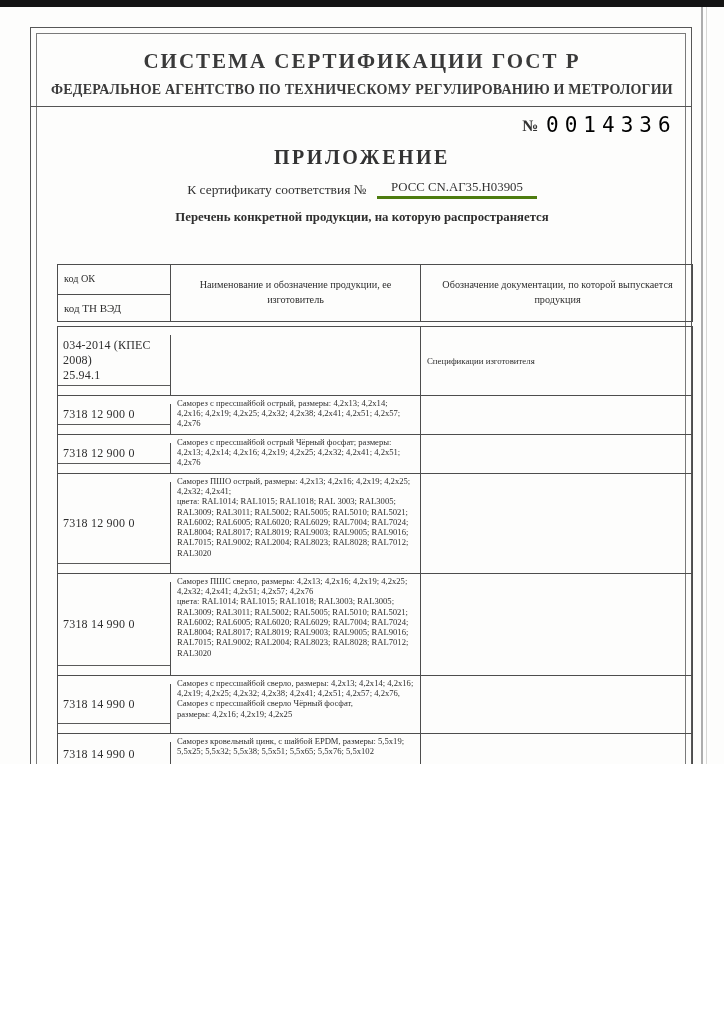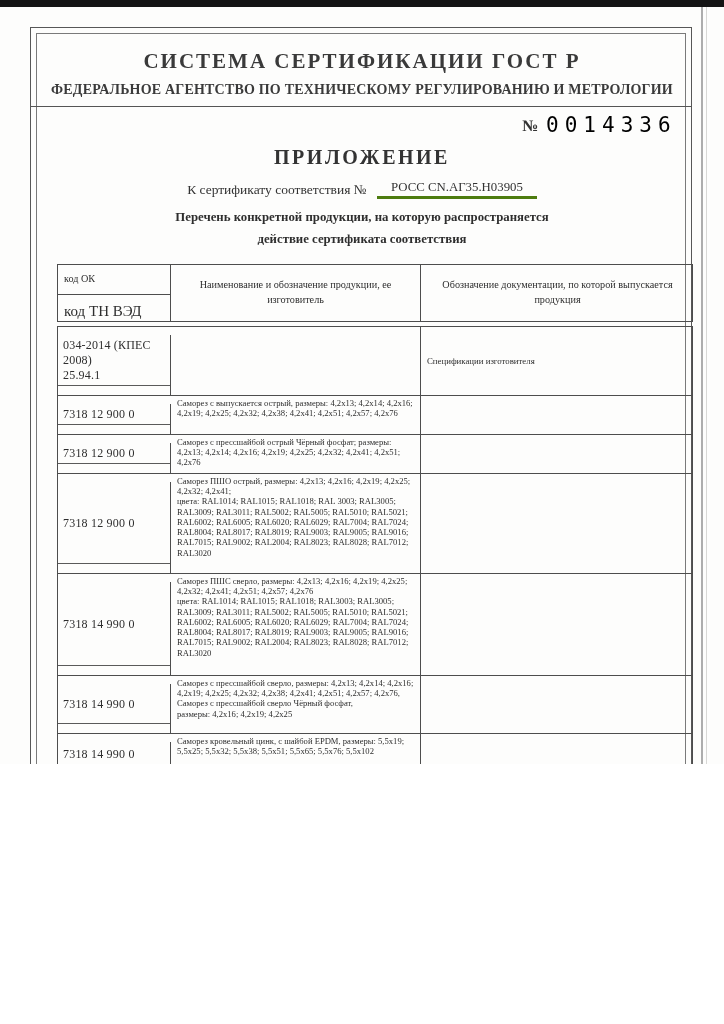--- a/index.html
+++ b/index.html
@@ -49,21 +49,21 @@
   .thead { border:1.2px solid #4d4d4d; height:58px; }
   .tbody { border:1.2px solid #4d4d4d; margin-top:4px; }
   .tr + .tr { border-top:1px solid #4d4d4d; }
   .td, .hc { border-right:1px solid #4d4d4d; }
   .td:last-child, .hc:last-child { border-right:none; }
 
   .hc  { font-size:10.2px; display:flex; align-items:center; justify-content:center;
          text-align:center; line-height:1.45; padding:0 20px; }
   .hc1 { position:relative; padding:0; }
   .hc1 .k1 { position:absolute; left:6px; top:7px;  font-size:10.2px; }
-  .hc1 .k2 { position:absolute; left:6px; top:36px; font-size:15px; }
+  .hc1 .k2 { position:absolute; left:6px; top:36px; font-size:11px; }
   .hc1 .kdiv { position:absolute; left:0; right:0; top:29px; border-top:1px solid #4d4d4d; }
 
   .c1 { position:relative; font-size:12px; padding:3px 4px 12px 5px;
         display:flex; align-items:center; white-space:pre-line; letter-spacing:0.2px;margin-top:8px; }
   .c1::after { content:""; position:absolute; left:0; right:0; bottom:9px;
                border-top:1px solid #5a5a5a; }
   .r1 .c1 { align-items:flex-start; }
   .c2 { font-size:8.6px; line-height:1.19; padding:2px 5px 2px 6px; white-space:pre-line; }
   .c3 { font-size:8.8px; padding:2px 6px; display:flex; align-items:center;text-align:right; }
   .r1 { min-height:43px; }  .r2 { min-height:38px; }  .r3 { min-height:35px; }
@@ -121,21 +121,20 @@
   </div>
 
   <div class="abs title">ПРИЛОЖЕНИЕ</div>
 
   <div class="abs certline">
     <span>К сертификату соответствия №</span>
     <span class="certval">РОСС CN.АГ35.Н03905</span>
   </div>
 
   <div class="abs desc1">Перечень конкретной продукции,  на которую распространяется</div>
-  <div class="abs desc2">действие сертификата соответствия</div>
 
   <div class="abs tbl">
     <div class="thead">
       <div class="hc hc1">
         <span class="k1">код ОК</span>
         <span class="kdiv"></span>
         <span class="k2">код ТН ВЭД</span>
       </div>
       <div class="hc">Наименование и обозначение продукции, ее изготовитель</div>
       <div class="hc">Обозначение документации, по которой выпускается продукция</div>
@@ -143,21 +142,21 @@
 
     <div class="tbody">
       <div class="tr r1">
         <div class="td c1">034-2014 (КПЕС 2008)
 25.94.1</div>
         <div class="td c2"></div>
         <div class="td c3">Спецификации изготовителя</div>
       </div>
       <div class="tr r2">
         <div class="td c1">7318 12 900 0</div>
-        <div class="td c2">Саморез с выпускается острый, размеры: 4,2х13; 4,2х14; 4,2х16; 4,2х19; 4,2х25; 4,2х32; 4,2х38; 4,2х41; 4,2х51; 4,2х57; 4,2х76</div>
+        <div class="td c2">Саморез с прессшайбой острый, размеры: 4,2х13; 4,2х14; 4,2х16; 4,2х19; 4,2х25; 4,2х32; 4,2х38; 4,2х41; 4,2х51; 4,2х57; 4,2х76</div>
         <div class="td c3"></div>
       </div>
       <div class="tr r3">
         <div class="td c1">7318 12 900 0</div>
         <div class="td c2">Саморез с прессшайбой острый Чёрный фосфат; размеры: 4,2х13; 4,2х14; 4,2х16; 4,2х19; 4,2х25; 4,2х32; 4,2х41; 4,2х51; 4,2х76</div>
         <div class="td c3"></div>
       </div>
       <div class="tr r4">
         <div class="td c1">7318 12 900 0</div>
         <div class="td c2">Саморез ПШО острый, размеры: 4,2х13; 4,2х16; 4,2х19; 4,2х25; 4,2х32; 4,2х41;

